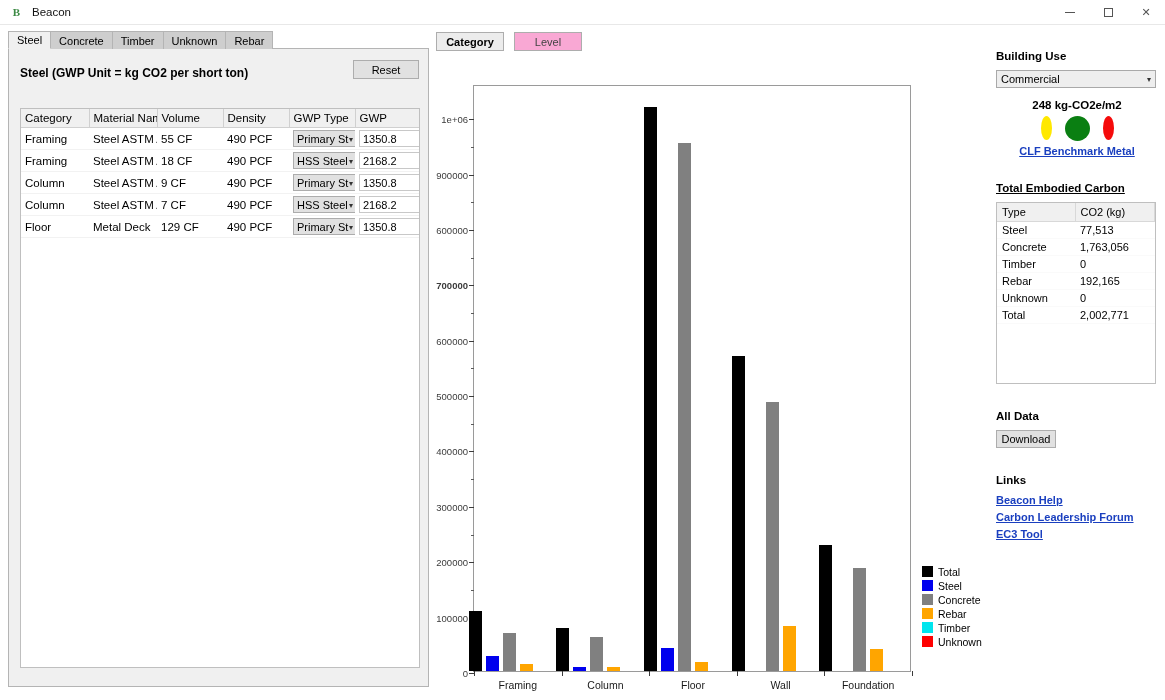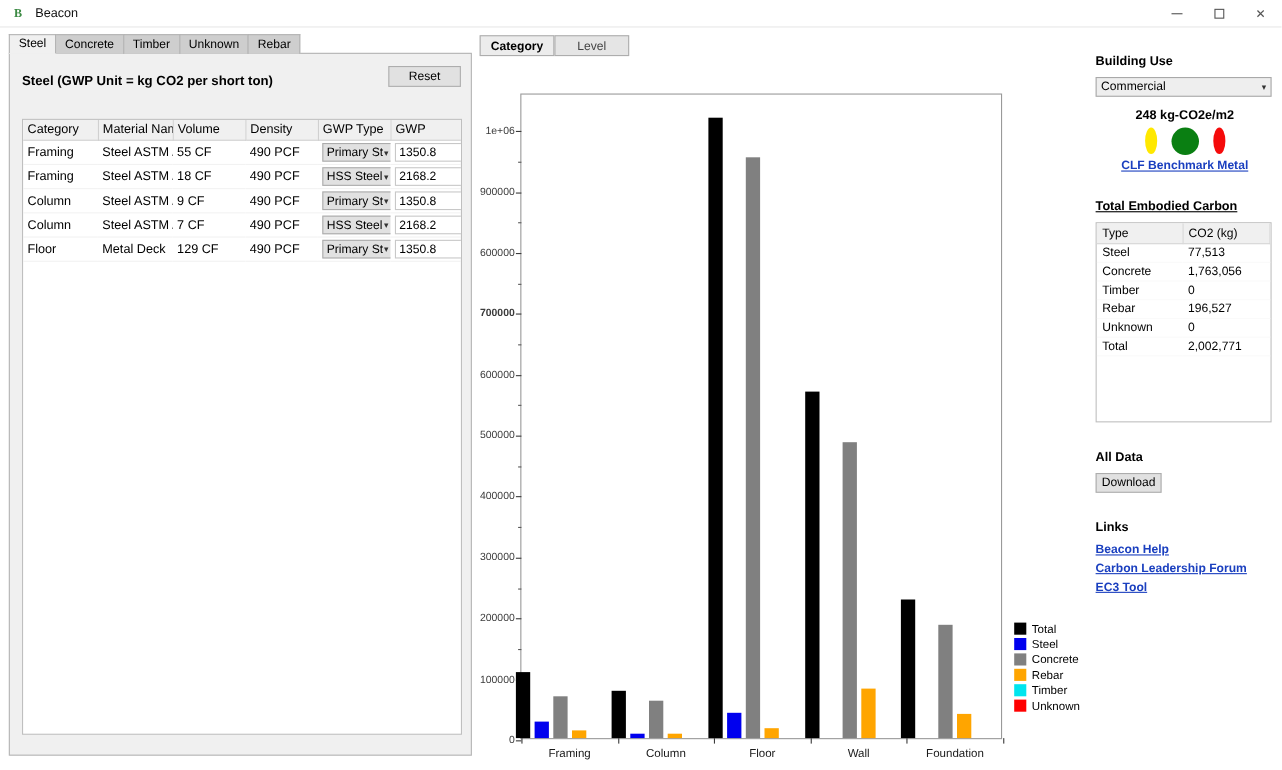--- a/index.html
+++ b/index.html
@@ -104,21 +104,21 @@
 
   
   #chart-area { position:absolute; left:432px; top:26px; width:548px; height:674px; }
   #chart-toggles { position:absolute; left:4px; top:6px; display:flex; }
   .toggle-btn {
     height:19px; font-size:11px; border:1px solid #adadad;
     display:flex; align-items:center; justify-content:center;
     font-family:"Liberation Sans", sans-serif;
   }
   #toggle-category { width:68px; background:#ececec; font-weight:bold; }
-  #toggle-level { width:68px; background:#e5e5e5; color:#444; }
+  #toggle-level { width:68px; background:#f9a8d4; margin-left:10px; color:#444; }
   #chart-title {
     position:absolute; left:0; top:39px; width:515px; text-align:center;
     font-size:14px; font-weight:bold;
   }
 
   #plot {
     position:absolute; left:41px; top:59px; width:438px; height:587px;
     border:1px solid #9a9a9a; background:#ffffff;
   }
   .ytick-label {
@@ -473,21 +473,21 @@
           <tr>
             <td>Concrete</td>
             <td>1,763,056</td>
           </tr>
           <tr>
             <td>Timber</td>
             <td>0</td>
           </tr>
           <tr>
             <td>Rebar</td>
-            <td>196,527</td>
+            <td>192,165</td>
           </tr>
           <tr>
             <td>Unknown</td>
             <td>0</td>
           </tr>
           <tr>
             <td>Total</td>
             <td>2,002,771</td>
           </tr>
         </tbody>

